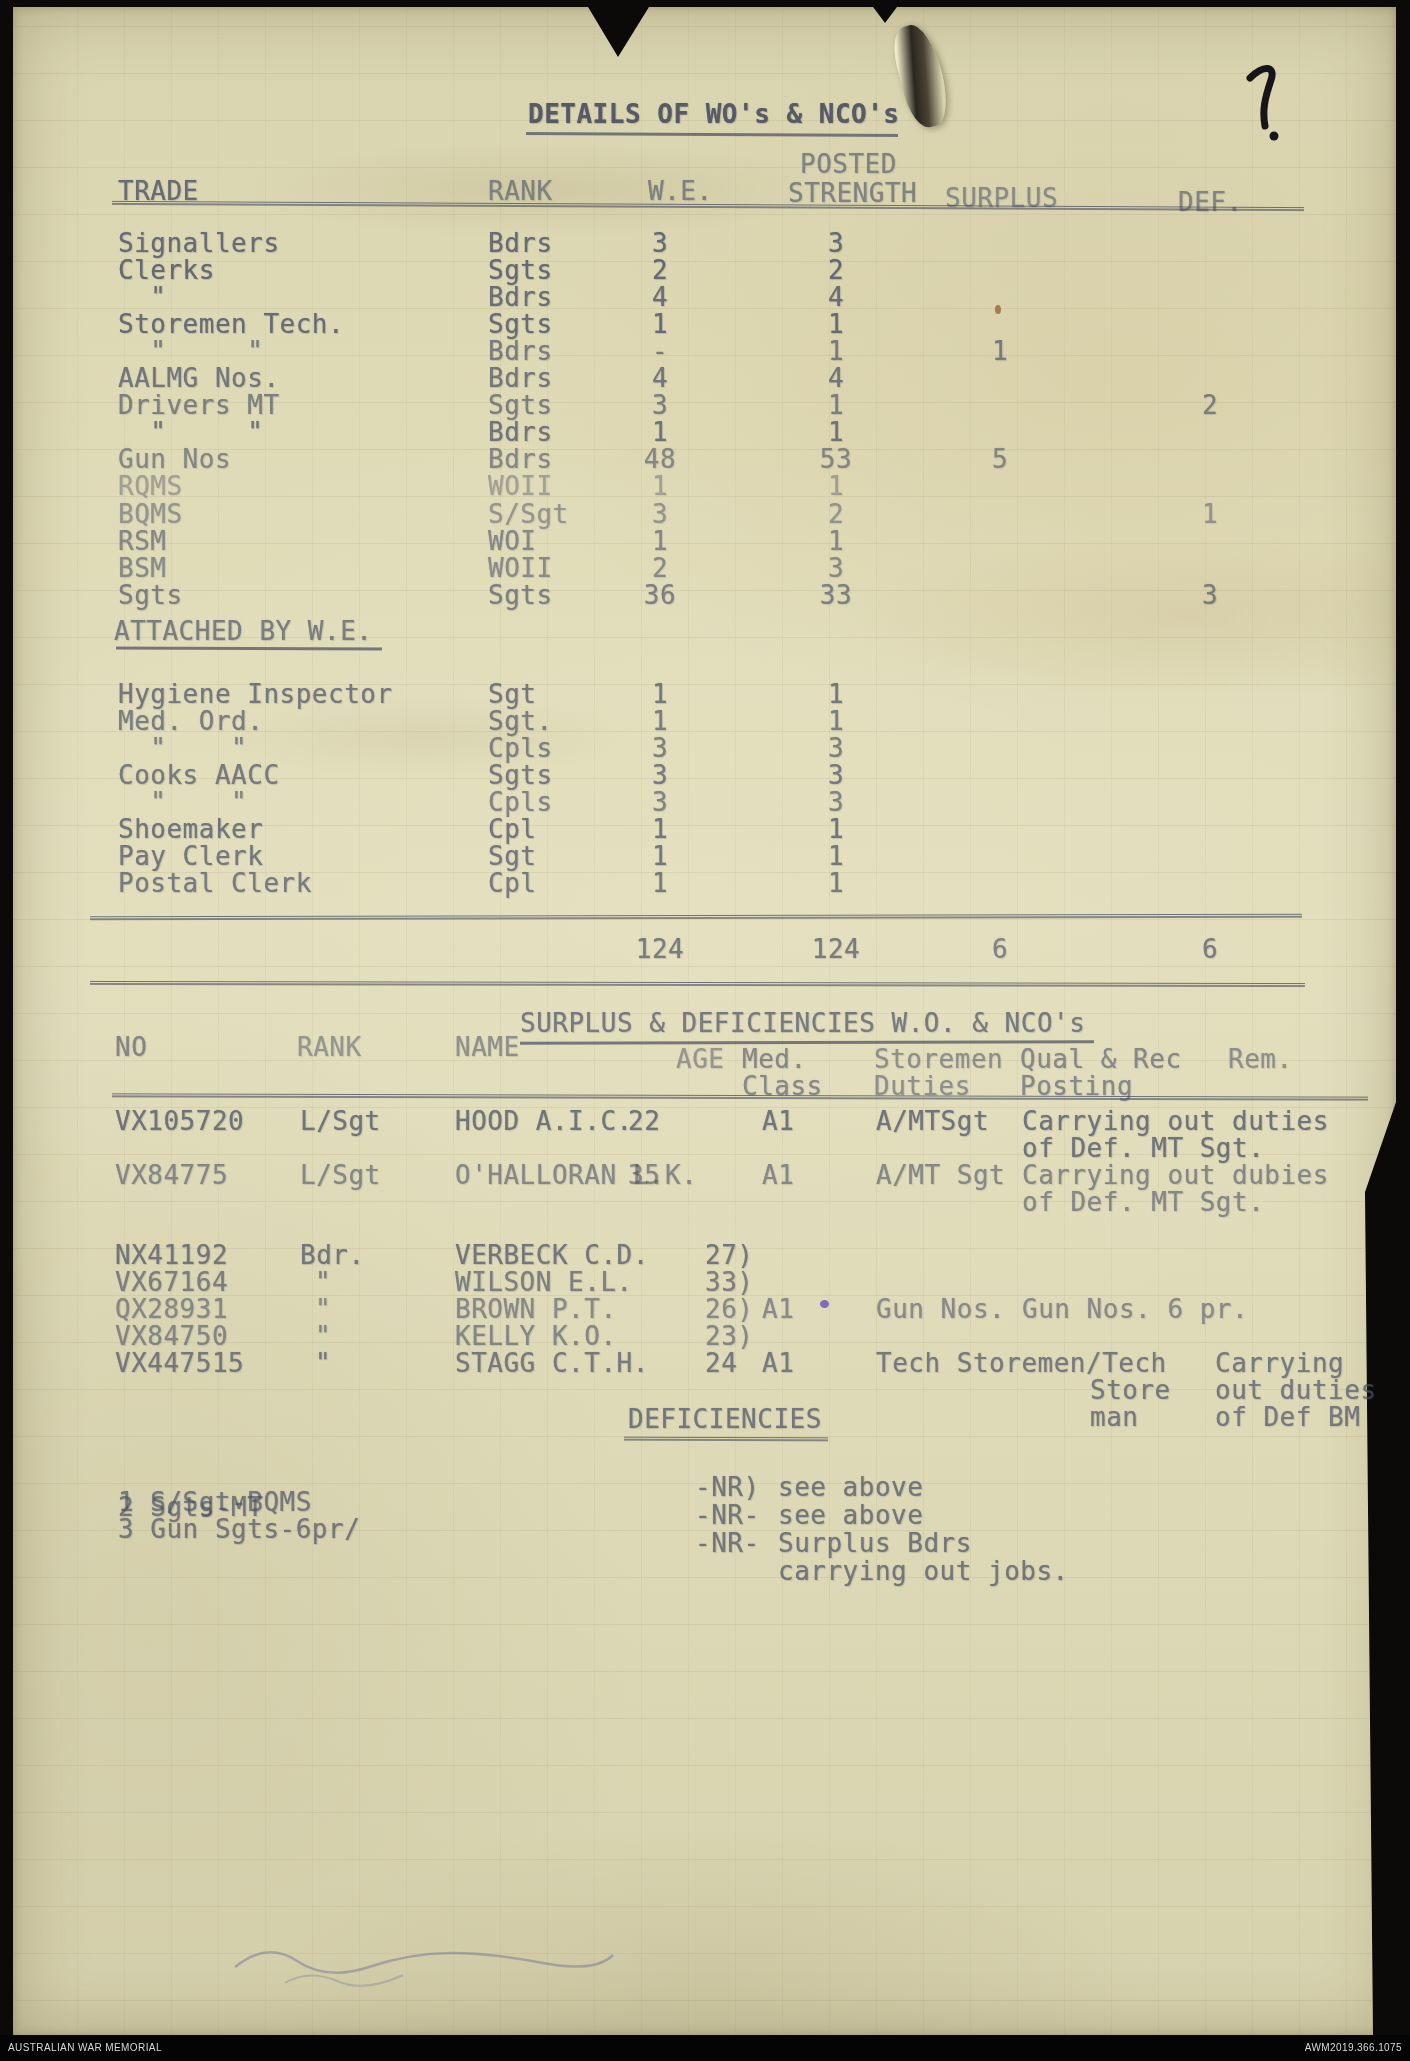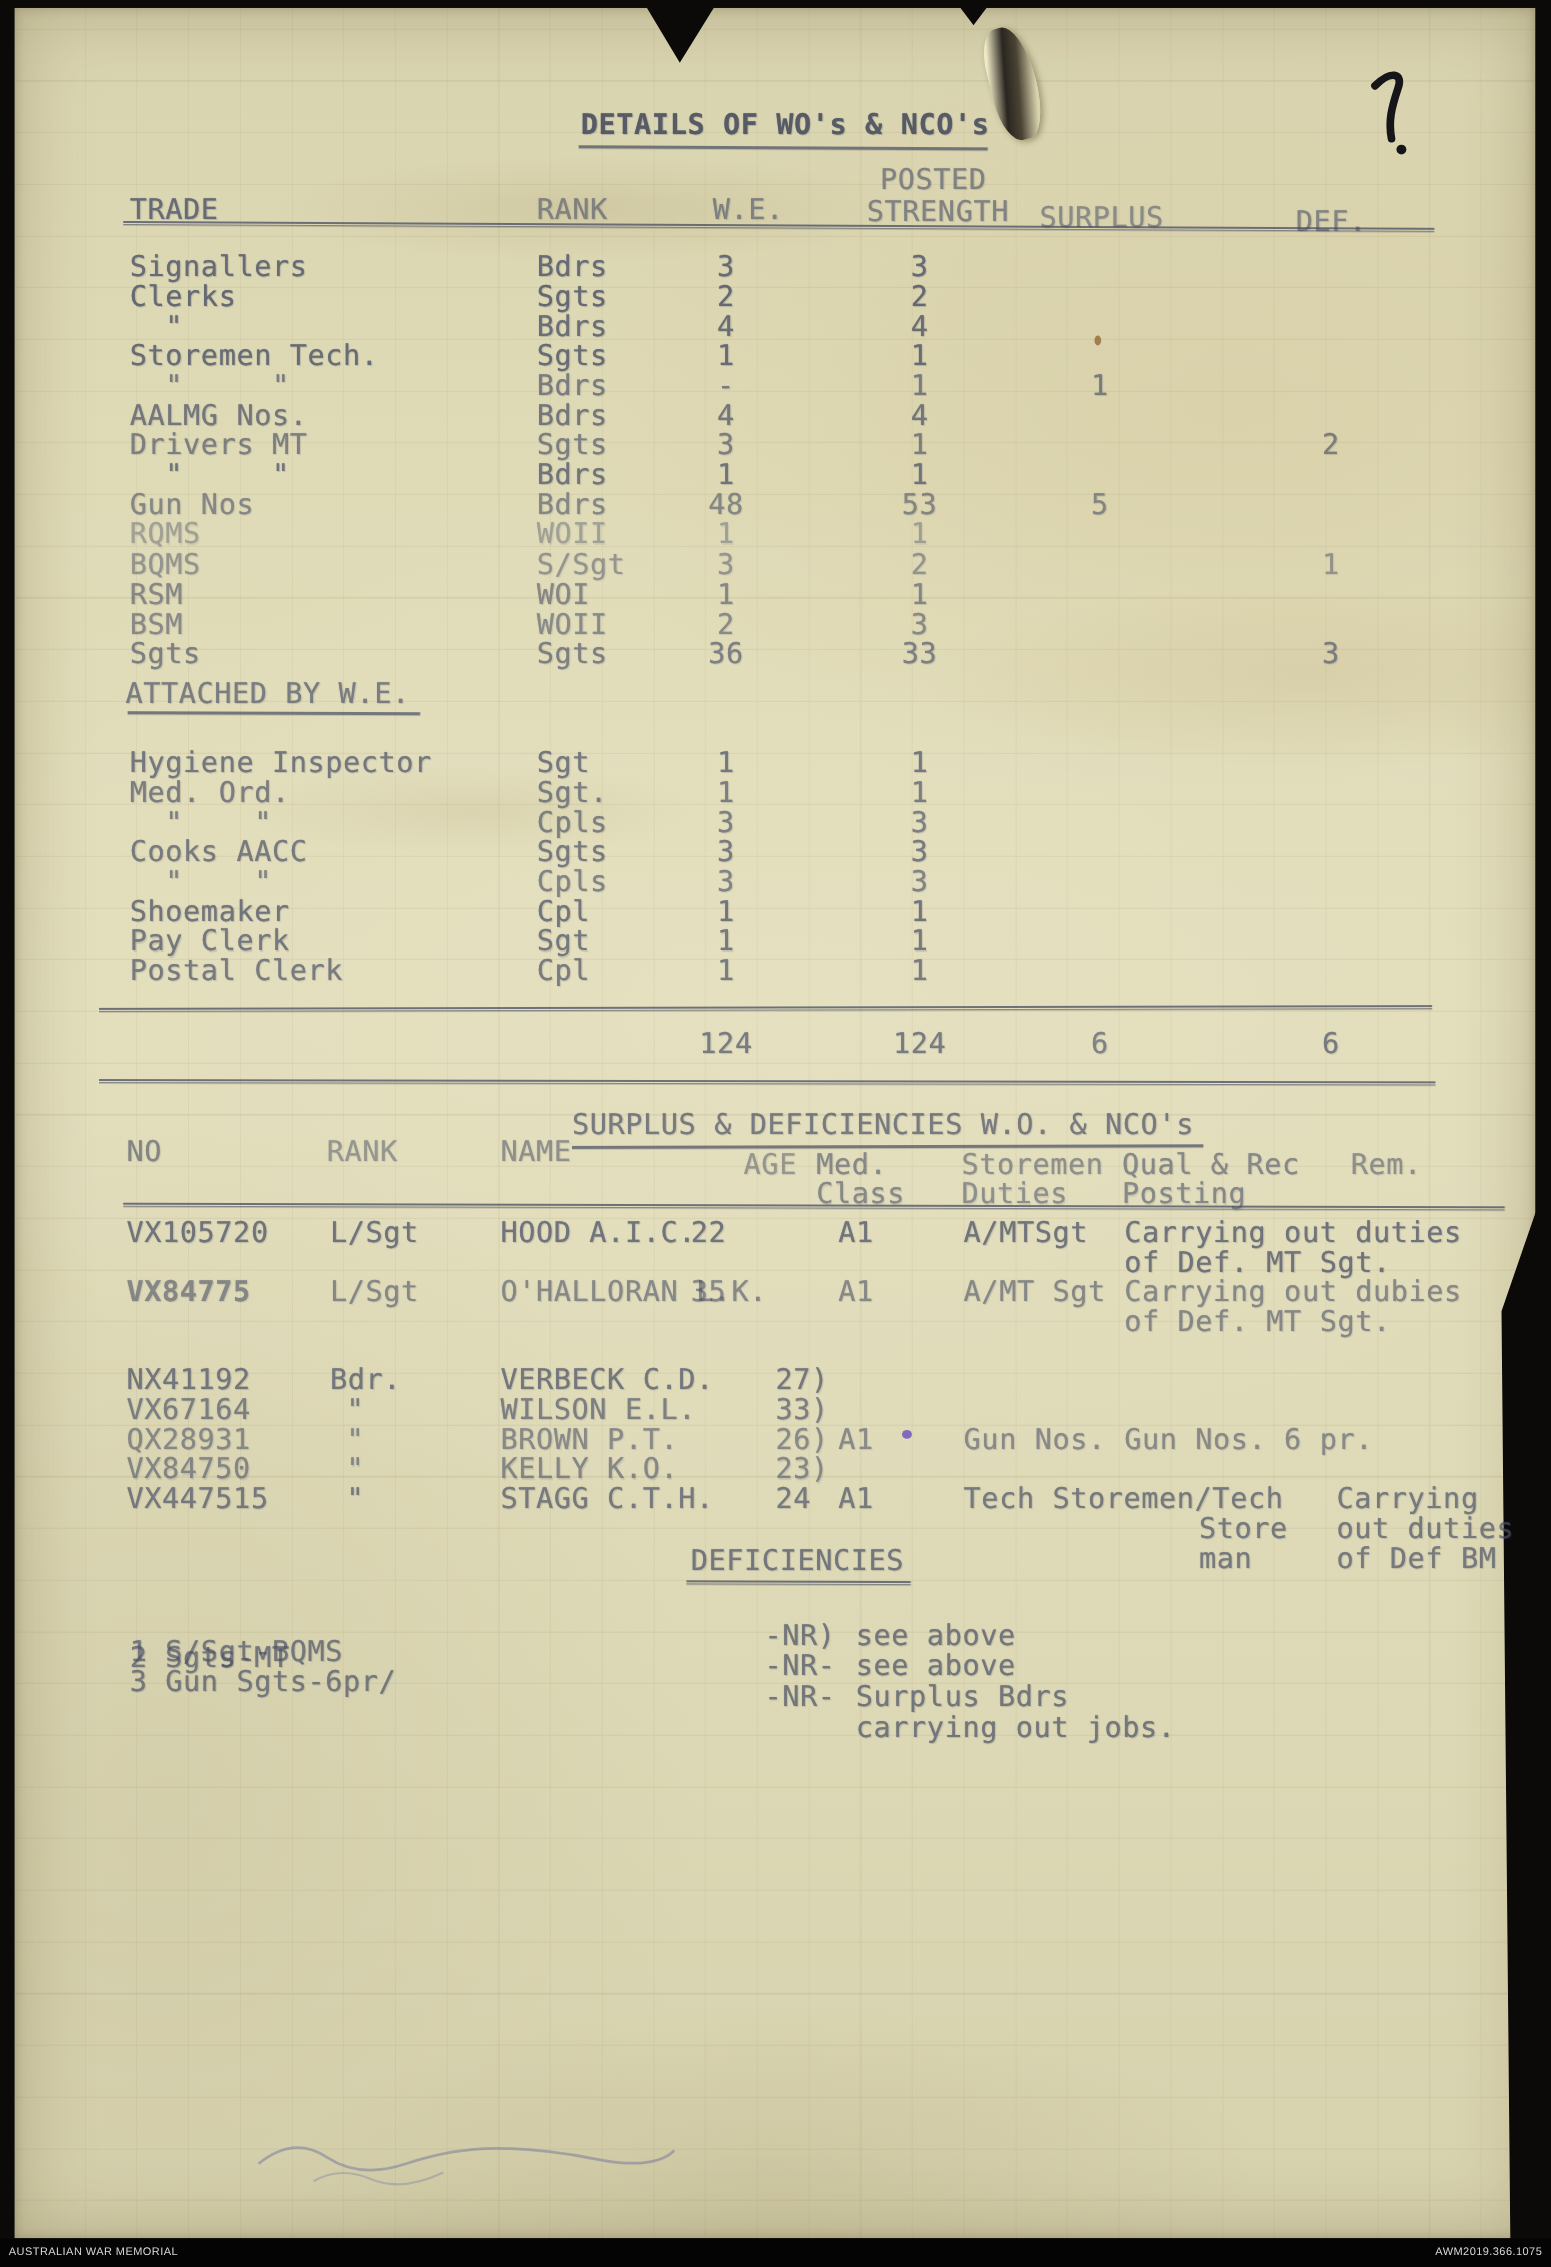--- a/index.html
+++ b/index.html
@@ -194,21 +194,21 @@
 
     <div id="t2-rows">
         <div class="t" style="left: 115px; top: 1108px; opacity: 0.75;">VX105720</div>
         <div class="t" style="left: 300px; top: 1108px; opacity: 0.75;">L/Sgt</div>
         <div class="t" style="left: 455px; top: 1108px; opacity: 0.75;">HOOD A.I.C.</div>
         <div class="t" style="left: 628px; top: 1108px; opacity: 0.75;">22</div>
         <div class="t" style="left: 762px; top: 1108px; opacity: 0.75;">A1</div>
         <div class="t" style="left: 876px; top: 1108px; opacity: 0.75;">A/MTSgt</div>
         <div class="t" style="left: 1022px; top: 1108px; opacity: 0.75;">Carrying out duties
 of Def. MT Sgt.</div>
-        <div class="t" style="left: 115px; top: 1162px; opacity: 0.6; font-weight: bold;">VX84775</div>
+        <div class="t" style="left: 115px; top: 1162px; opacity: 0.6;">VX84775</div>
         <div class="t" style="left: 300px; top: 1162px; opacity: 0.6;">L/Sgt</div>
         <div class="t" style="left: 455px; top: 1162px; opacity: 0.6;">O'HALLORAN L.K.</div>
         <div class="t" style="left: 628px; top: 1162px; opacity: 0.6;">35</div>
         <div class="t" style="left: 762px; top: 1162px; opacity: 0.6;">A1</div>
         <div class="t" style="left: 876px; top: 1162px; opacity: 0.6;">A/MT Sgt</div>
         <div class="t" style="left: 1022px; top: 1162px; opacity: 0.6;">Carrying out dubies
 of Def. MT Sgt.</div>
         <div class="t" style="left: 115px; top: 1242px; opacity: 0.72;">NX41192</div>
         <div class="t" style="left: 300px; top: 1242px; opacity: 0.72;">Bdr.</div>
         <div class="t" style="left: 455px; top: 1242px; opacity: 0.72;">VERBECK C.D.</div>

